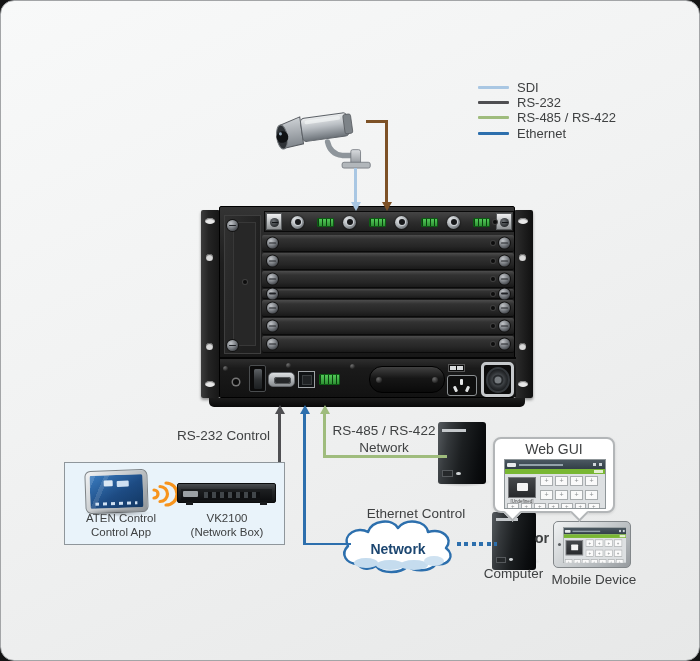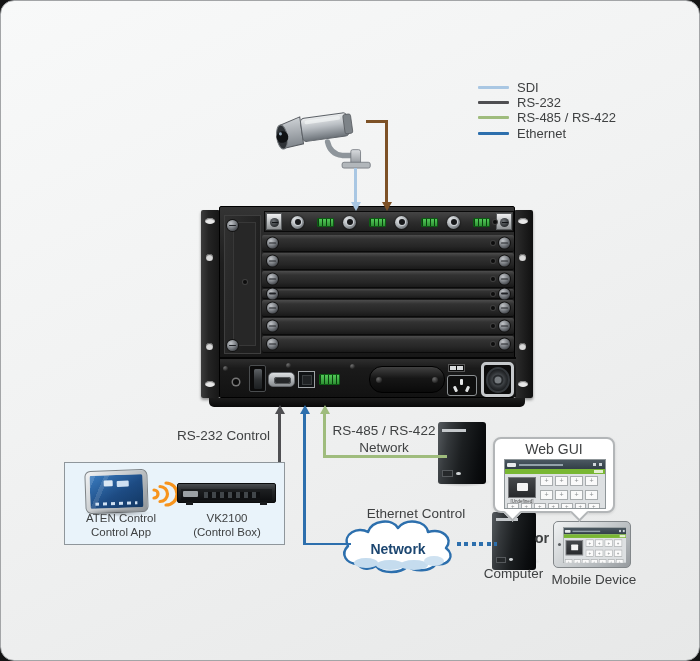--- a/index.html
+++ b/index.html
@@ -364,21 +364,21 @@
       <div class="ports"></div>
       <div class="ft" style="left:8px"></div>
       <div class="ft" style="right:8px"></div>
     </div>
     <div class="txt txt-sm" style="left:-4px;top:49px;width:120px;">
       <div>ATEN Control</div>
       <div>Control App</div>
     </div>
     <div class="txt txt-sm" style="left:112px;top:49px;width:100px;">
       <div>VK2100</div>
-      <div>(Control Box)</div>
+      <div>(Network Box)</div>
     </div>
   </div>
 
   <div class="shadow" style="left:434px;top:476px;width:56px;height:10px;"></div>
   <div class="tower" style="left:437px;top:421px;width:48px;height:62px;">
     <div class="cap"></div>
     <div class="bd"></div>
     <div class="drv"></div>
     <div class="pnl"></div>
     <div class="btn"></div>

